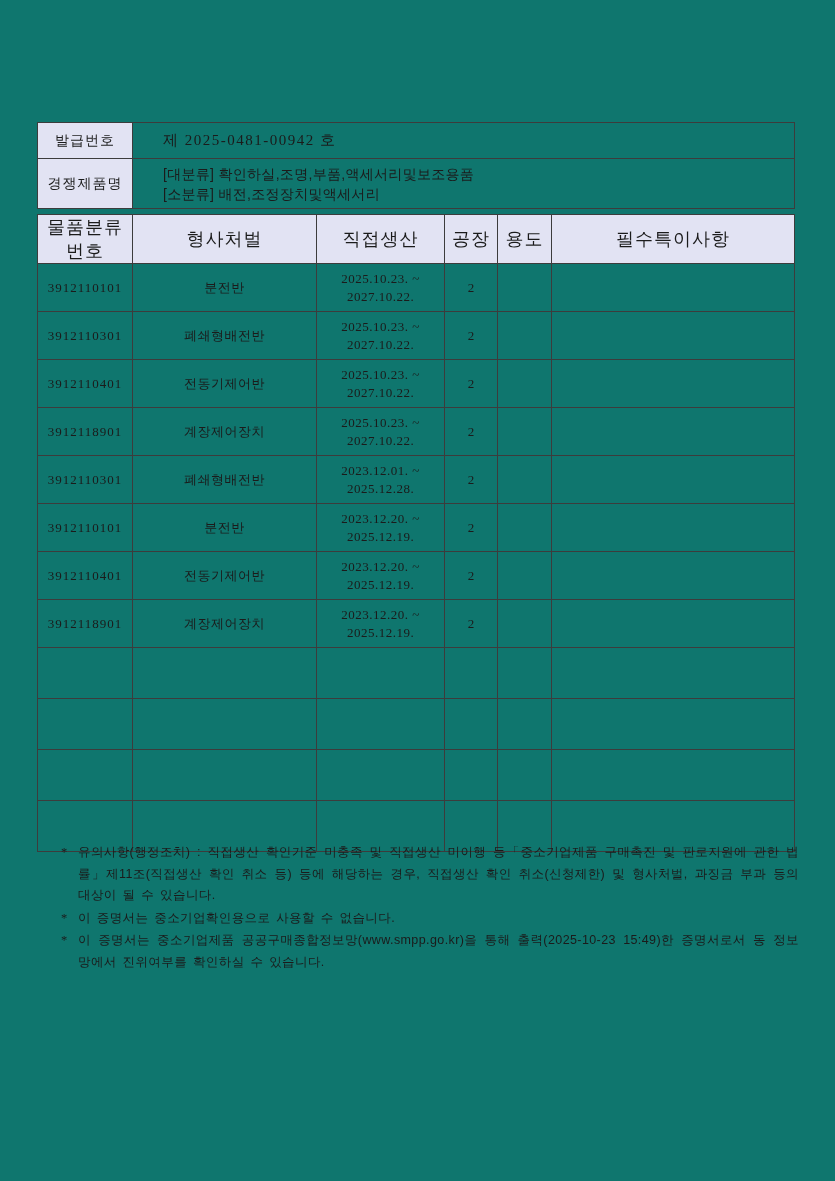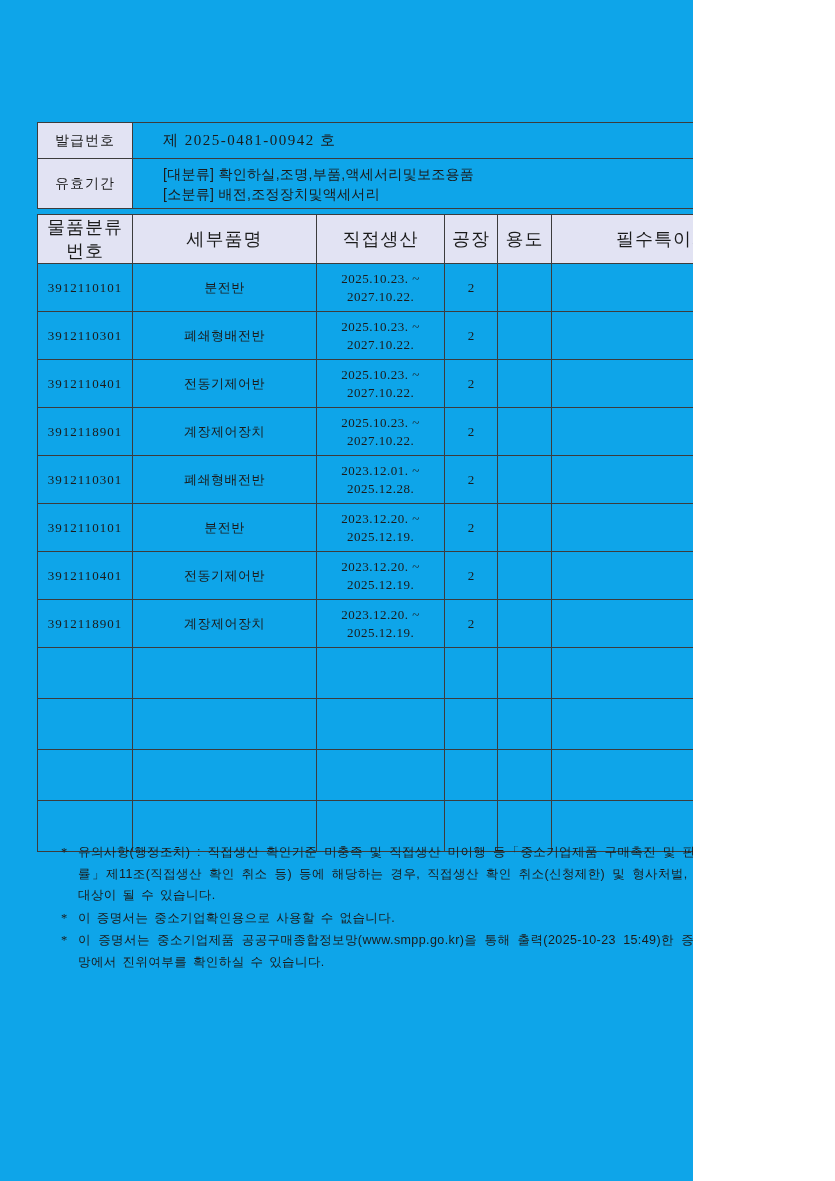--- a/index.html
+++ b/index.html
@@ -1,21 +1,21 @@
 <!DOCTYPE html>
 <html><head>
 <meta charset="utf-8">
 <style>
   * { margin: 0; padding: 0; box-sizing: border-box; }
   html, body { background: #ffffff; }
   .page {
     position: relative;
-    width: 693px;
+    width: 835px;
     height: 1181px;
-    background: #0ea5e9;
+    background: #0f766e;
     font-family: "Liberation Sans", "DejaVu Sans", sans-serif;
     color: #1b1b1b;
     overflow: hidden;
   }
   .content {
     position: absolute;
     left: 37px;
     top: 122px;
     width: 758px;
   }
@@ -129,21 +129,21 @@
           <col>
         </colgroup>
       <tbody>
           <tr class="r1">
         <th class="label-cell">발급번호</th>
         <td class="value-cell">
           <span class="issue-number">제 2025-0481-00942 호</span>
         </td>
       </tr>
       <tr class="r2">
-        <th class="label-cell">유효기간</th>
+        <th class="label-cell">경쟁제품명</th>
         <td class="value-cell">
           <div class="product-line">[대분류] 확인하실,조명,부품,액세서리및보조용품</div>
           <div class="product-line">[소분류] 배전,조정장치및액세서리</div>
         </td>
       </tr>
     </tbody>
       </table>
 
     <div class="table-gap"></div>
 
@@ -152,21 +152,21 @@
         <col style="width:95px">
           <col style="width:184px">
           <col style="width:128px">
         <col style="width:53px">
           <col style="width:54px">
           <col>
       </colgroup>
       <thead>
         <tr>
           <th>물품분류번호</th>
-          <th>세부품명</th>
+          <th>형사처벌</th>
           <th>직접생산</th>
           <th>공장</th>
           <th>용도</th>
           <th>필수특이사항</th>
         </tr>
       </thead>
       <tbody>
         <tr class="data-row">
           <td class="code-cell">3912110101</td>
           <td class="name-cell">분전반</td>

